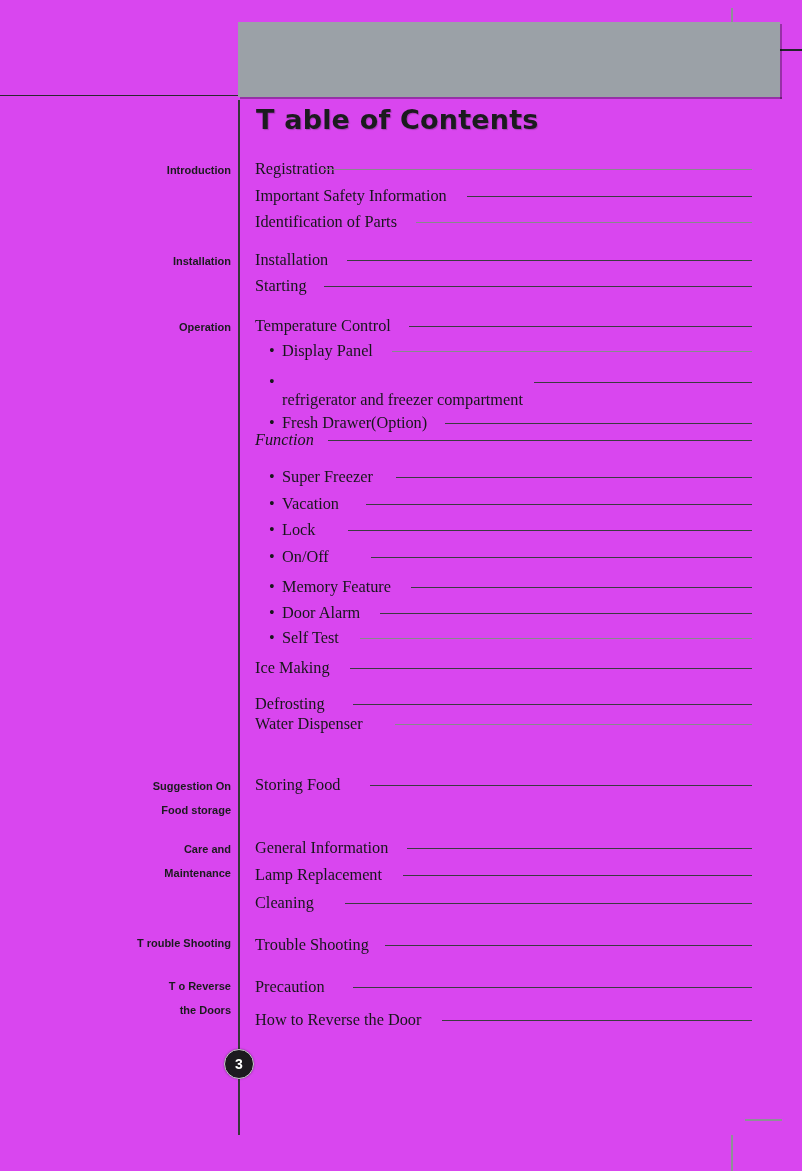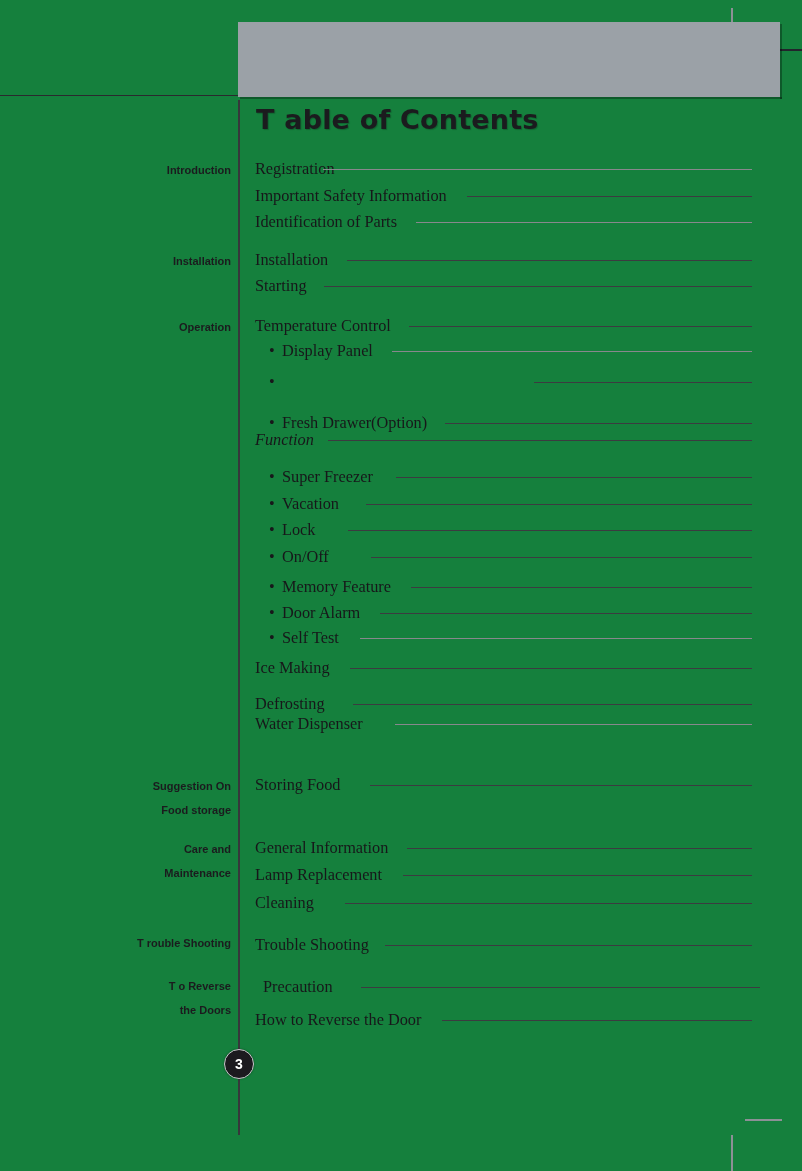--- a/index.html
+++ b/index.html
@@ -14,21 +14,21 @@
     overflow: hidden;
     font-family: "Liberation Serif", serif;
   }
 
   
   #page {
     position: absolute;
     left: 0; top: 0;
     width: 802px;
     height: 1171px;
-    background: #15803d;
+    background: #d946ef;
   }
 
   
   .crop-h-left {
     position: absolute;
     left: 0; top: 95px;
     width: 239px; height: 1px;
     background: #2a2a2e;
   }
   .crop-v-top {
@@ -231,20 +231,21 @@
         <span class="toc-text">Temperature Control</span>
         <div class="toc-leader toc-line" style="left: 154px; width: 343px;"></div>
       </div>
       <div class="toc-row sub" style="top: 341px;">
         <span class="toc-bullet">•</span>
         <span class="toc-text">Display Panel</span>
         <div class="toc-leader toc-line light" style="left: 137px; width: 360px;"></div>
       </div>
       <div class="toc-row sub" style="top: 372px;">
         <span class="toc-bullet">•</span>
+        <span class="toc-cont">refrigerator and freezer compartment</span>
         <div class="toc-leader toc-line" style="left: 279px; width: 218px;"></div>
       </div>
       <div class="toc-row sub" style="top: 413px;">
         <span class="toc-bullet">•</span>
         <span class="toc-text">Fresh Drawer(Option)</span>
         <div class="toc-leader toc-line" style="left: 190px; width: 307px;"></div>
       </div>
       <div class="toc-row" style="top: 430px; font-style: italic;">
         <span class="toc-text">Function</span>
         <div class="toc-leader toc-line" style="left: 73px; width: 424px;"></div>
@@ -309,21 +310,21 @@
         <div class="toc-leader toc-line" style="left: 148px; width: 349px;"></div>
       </div>
       <div class="toc-row" style="top: 893px;">
         <span class="toc-text">Cleaning</span>
         <div class="toc-leader toc-line" style="left: 90px; width: 407px;"></div>
       </div>
       <div class="toc-row" style="top: 935px;">
         <span class="toc-text">Trouble Shooting</span>
         <div class="toc-leader toc-line" style="left: 130px; width: 367px;"></div>
       </div>
-      <div class="toc-row" style="top: 977px; margin-left: 8px;">
+      <div class="toc-row" style="top: 977px;">
         <span class="toc-text">Precaution</span>
         <div class="toc-leader toc-line" style="left: 98px; width: 399px;"></div>
       </div>
       <div class="toc-row" style="top: 1010px;">
         <span class="toc-text">How to Reverse the Door</span>
         <div class="toc-leader toc-line" style="left: 187px; width: 310px;"></div>
       </div>
     </div>
 
   <div class="folio">3</div>

